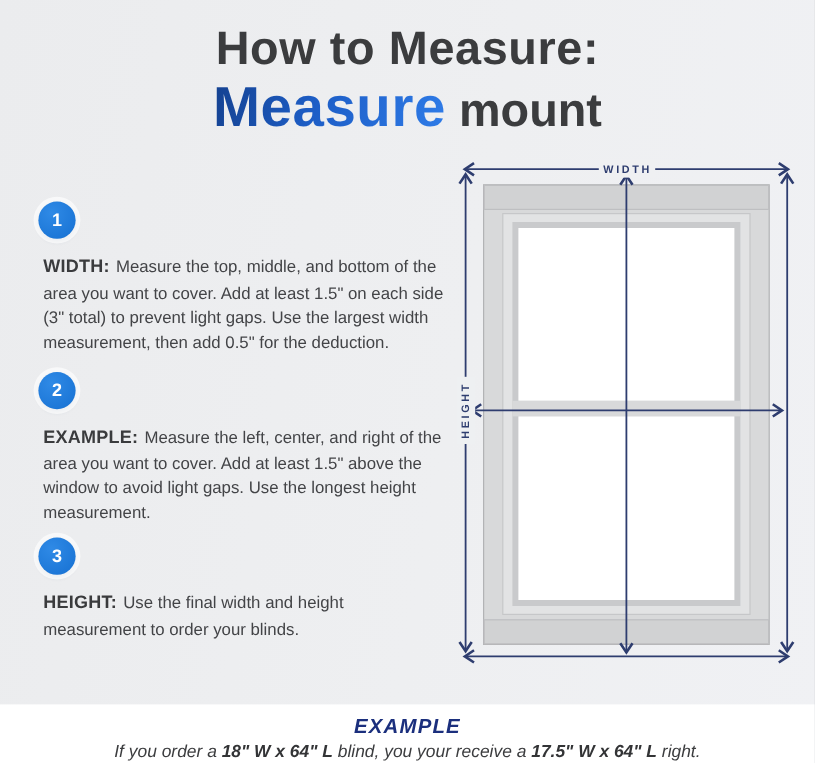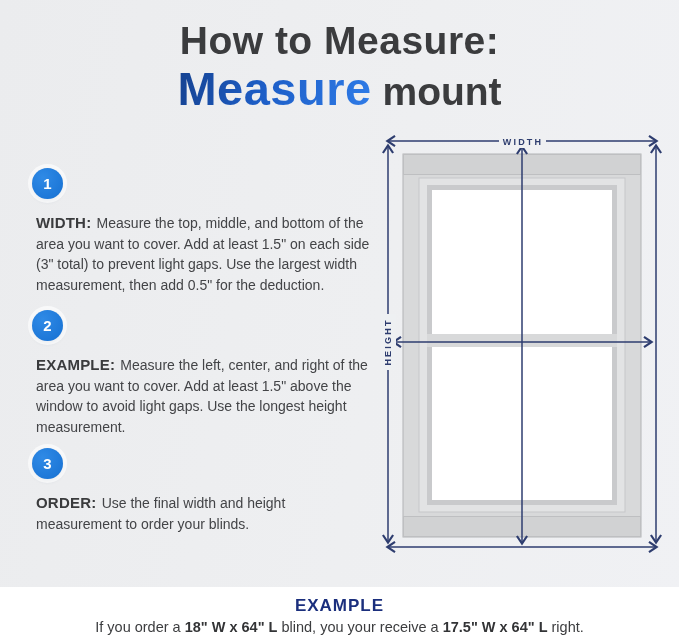--- a/index.html
+++ b/index.html
@@ -34,20 +34,21 @@
   
   .diagram{position:absolute;left:371px;top:128px;}
   .diagram text{
     font-family:"Liberation Sans",sans-serif;font-size:9px;font-weight:700;
     letter-spacing:2.2px;fill:#2e3d6f;
   }
   
   .example{
     position:absolute;left:0;bottom:0;width:100%;height:57px;background:#ffffff;
     text-align:center;
+    font-style:italic;
   }
   .ex-h{margin-top:9px;font-size:17px;font-weight:800;color:#1b2f7d;letter-spacing:1px;}
   .ex-line{margin:3px 0 0 0;font-size:14.5px;color:#3c3d3f;}
   .ex-line b{color:#333436;}
 </style>
 </head>
 <body>
 
 <div class="canvas">
 
@@ -60,21 +61,21 @@
     <div class="step step-1">
       <div class="badge">1</div>
       <p><b>WIDTH:</b><span>Measure the top, middle, and bottom of the area you want to cover. Add at least 1.5" on each side (3" total) to prevent light gaps. Use the largest width measurement, then add 0.5" for the deduction.</span></p>
     </div>
     <div class="step step-2">
       <div class="badge">2</div>
       <p><b>EXAMPLE:</b><span>Measure the left, center, and right of the area you want to cover. Add at least 1.5" above the window to avoid light gaps. Use the longest height measurement.</span></p>
     </div>
     <div class="step step-3">
       <div class="badge">3</div>
-      <p><b>ORDER:</b><span>Use the final width and height measurement to order your blinds.</span></p>
+      <p><b>HEIGHT:</b><span>Use the final width and height measurement to order your blinds.</span></p>
     </div>
   </section>
 
   <svg class="diagram" width="302" height="465" viewBox="0 0 302 465" xmlns="http://www.w3.org/2000/svg">
     <defs>
       <marker id="chev" viewBox="0 0 10 10" refX="7.5" refY="5" markerWidth="8.5" markerHeight="8.5" orient="auto-start-reverse">
         <path d="M2,1 L8,5 L2,9" fill="none" stroke="#2e3d6f" stroke-width="1.7"></path>
       </marker>
     </defs>
 

